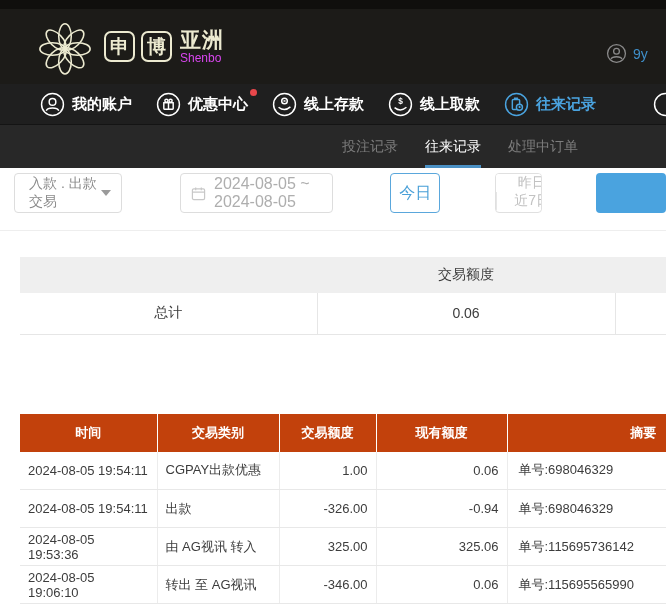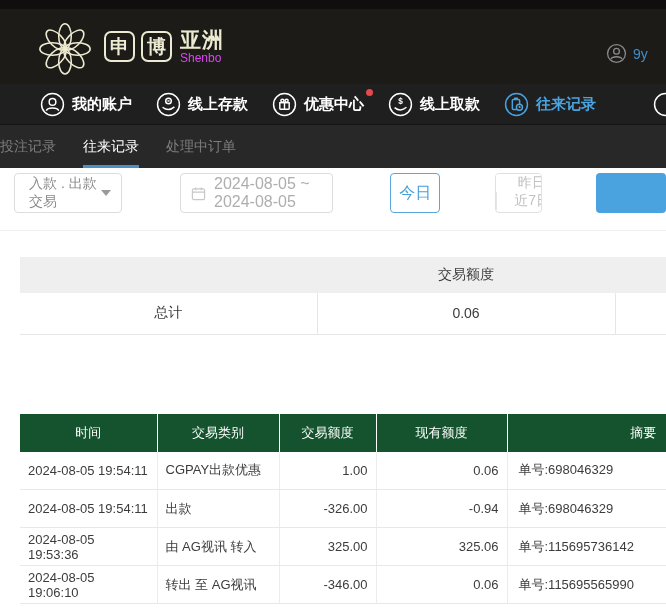--- a/index.html
+++ b/index.html
@@ -28,21 +28,21 @@
   .nav-item { display:flex; align-items:center; color:#fff; font-size:15px;
     font-weight:bold; margin-right:24px; position:relative; cursor:pointer; }
   .nav-item .nav-ic { width:25px; height:25px; margin-right:7px; display:block; }
   .nav-item.active { color:#4aa3df; }
   .dot { position:absolute; top:-3px; right:-9px; width:7px; height:7px;
     border-radius:50%; background:#e8474b; }
   .nav-partial { position:absolute; right:-12px; top:8px; width:25px; height:25px; }
 
   
   .subnav { height:44px; background:#282828; border-top:1px solid #141414;
-    display:flex; align-items:stretch; }
+    display:flex; align-items:stretch; padding-left:342px; }
   .tab { font-size:14px; color:#7d7d7d; display:flex; align-items:center;
     margin-right:27px; border-bottom:3px solid transparent; padding-top:3px; cursor:pointer; }
   .tab.active { color:#fff; border-bottom-color:#4a90c4; }
 
   
   .filters { padding:5px 0 0 14px; display:flex; align-items:center; height:45px;gap:48px; }
   .select-box { width:156px; height:40px; border:1px solid #ddd; border-radius:4px;
     display:flex; align-items:center; padding:0 10px 0 14px; color:#8a8a8a;
     font-size:14px; justify-content:space-between; background:#fff; }
   .caret { width:0; height:0; border-left:5px solid transparent;
@@ -72,21 +72,21 @@
     border-bottom:1px solid #e6e6e6; }
   .summary tbody td + td { border-left:1px solid #e6e6e6; }
   .summary tbody td:last-child { border-right:1px solid #e6e6e6; }
 
   
   .tx { margin:79px 0 0 20px; width:759px; border-collapse:collapse; table-layout:fixed;
     font-size:13px; color:#3c3c3c; }
   .tx col:nth-child(1){ width:137px; } .tx col:nth-child(2){ width:122px; }
   .tx col:nth-child(3){ width:97px; }  .tx col:nth-child(4){ width:131px; }
   .tx col:nth-child(5){ width:272px; }
-  .tx thead td { background:#14532d; color:#fff; font-weight:400; height:38px;
+  .tx thead td { background:#c2410c; color:#fff; font-weight:700; height:38px;
     text-align:center; border-right:1px solid #fff; }
   .tx thead td:last-child { border-right:none; }
   .tx tbody td { height:38px; background:#fff; border-bottom:1px solid #e8e8e8;
     padding:0 8px; }
   .tx tbody td + td { border-left:1px solid #ececec; }
   .tx td.al { text-align:left; } .tx td.ar { text-align:right; }
   .tx tbody td.c-sum { padding-left:11px; }
 </style>
 </head>
 <body>
@@ -127,36 +127,36 @@
     <svg class="nav-ic" viewBox="0 0 24 24" fill="none" stroke="#fff" stroke-width="1.4">
       <circle cx="12" cy="12" r="10.5"></circle>
         <circle cx="12" cy="9.5" r="3.2"></circle>
       <path d="M6,18 c1.4,-3.4 10.6,-3.4 12,0"></path>
     </svg>
     <span>我的账户</span>
   </div>
   <div class="nav-item">
     <svg class="nav-ic" viewBox="0 0 24 24" fill="none" stroke="#fff" stroke-width="1.4">
       <circle cx="12" cy="12" r="10.5"></circle>
-      <circle cx="12" cy="8.6" r="2.7"></circle>
-        <path d="M11,8.6 h2"></path>
-      <path d="M6.3,14.6 q5.7,4.6 11.4,-0.3"></path>
-    </svg>
-    <span>线上存款</span>
-  </div>
-  <div class="nav-item">
-    <svg class="nav-ic" viewBox="0 0 24 24" fill="none" stroke="#fff" stroke-width="1.4">
-      <circle cx="12" cy="12" r="10.5"></circle>
       <rect x="7.5" y="10.2" width="9" height="6.3" rx="0.6"></rect>
       <path d="M12,10.2 V16.5 M7,10.2 h10"></path>
       <circle cx="10" cy="8.4" r="1.5"></circle>
         <circle cx="14" cy="8.4" r="1.5"></circle>
     </svg>
     <span>优惠中心</span>
     <span class="dot"></span>
+  </div>
+  <div class="nav-item">
+    <svg class="nav-ic" viewBox="0 0 24 24" fill="none" stroke="#fff" stroke-width="1.4">
+      <circle cx="12" cy="12" r="10.5"></circle>
+      <circle cx="12" cy="8.6" r="2.7"></circle>
+        <path d="M11,8.6 h2"></path>
+      <path d="M6.3,14.6 q5.7,4.6 11.4,-0.3"></path>
+    </svg>
+    <span>线上存款</span>
   </div>
   <div class="nav-item">
     <svg class="nav-ic" viewBox="0 0 24 24" fill="none" stroke="#fff" stroke-width="1.4">
       <circle cx="12" cy="12" r="10.5"></circle>
       <text x="12" y="11.5" text-anchor="middle" font-size="8" fill="#fff" stroke="none">$</text>
       <path d="M6.3,15 q5.7,4.6 11.4,-0.3"></path>
     </svg>
     <span>线上取款</span>
   </div>
   <div class="nav-item active">

